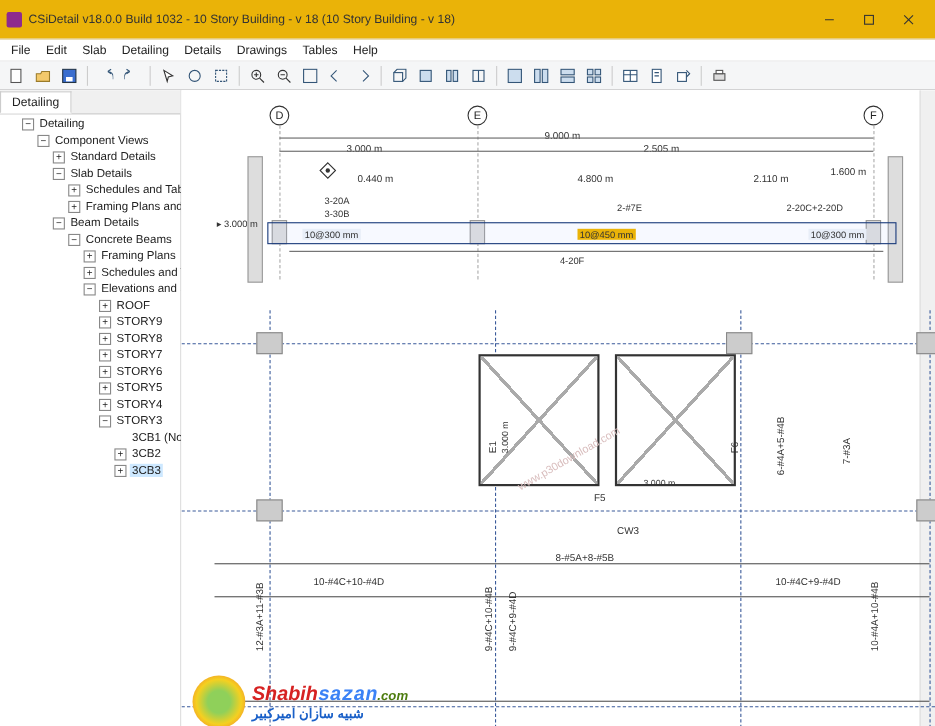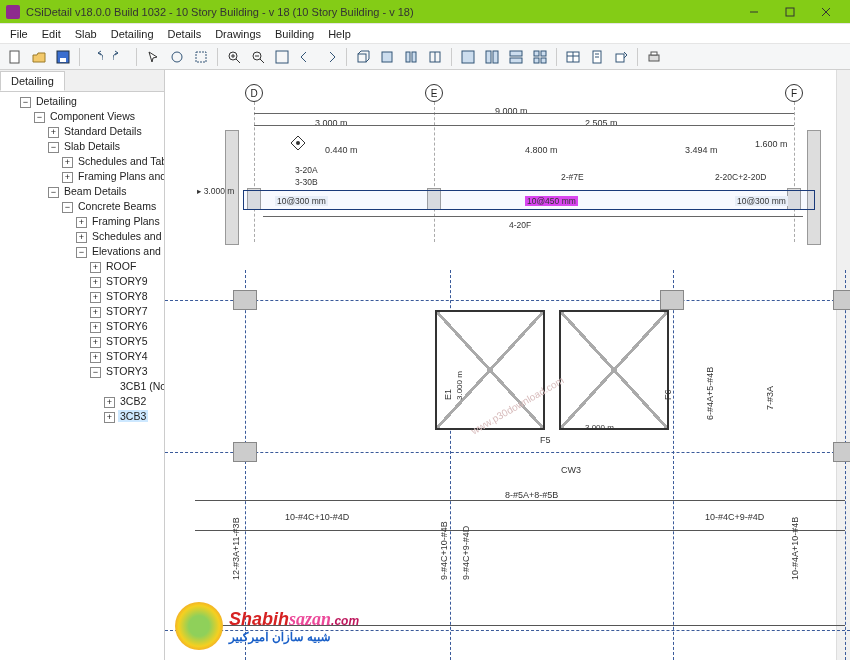--- a/index.html
+++ b/index.html
@@ -1,17 +1,17 @@
 <!DOCTYPE html>
 <html><head>
 <meta charset="utf-8">
 <style>
   * { box-sizing: border-box; margin: 0; padding: 0; font-family: "Segoe UI", Tahoma, sans-serif; }
   body { width: 850px; height: 660px; background: #fff; overflow: hidden; position: relative; font-size: 11px; color: #222; }
-  .titlebar { height: 24px; background: #84cc16; border-bottom: 1px solid #e5e5e5; display: flex; align-items: center; padding: 1px 6px; }
+  .titlebar { height: 36px; background: #eab308; border-bottom: 1px solid #e5e5e5; display: flex; align-items: center; padding: 1px 6px; }
   .titlebar .app-icon { width: 14px; height: 14px; background: #8e2a8e; margin-right: 6px; border-radius: 2px; }
   .titlebar .title { flex: 1; font-size: 11px; color: #333; }
   .win-btns { display: flex; gap: 0; }
   .win-btn { width: 36px; height: 22px; display: flex; align-items: center; justify-content: center; color: #333; }
   .win-btn svg { width: 10px; height: 10px; }
   .menubar { height: 20px; display: flex; align-items: center; padding: 0 4px; gap: 2px; border-bottom: 1px solid #e5e5e5; }
   .menuitem { padding: 2px 6px; font-size: 11px; color: #222; cursor: default; }
   .toolbar { height: 26px; background: #f5f6f7; border-bottom: 1px solid #d0d0d0; display: flex; align-items: center; padding: 0 4px; gap: 2px; }
   .toolbtn { width: 22px; height: 22px; display: flex; align-items: center; justify-content: center; border: 1px solid transparent; border-radius: 2px; }
   .toolsep { width: 1px; height: 18px; background: #ccc; margin: 0 3px; }
@@ -52,21 +52,21 @@
   .plan-wall.diag::after { background: linear-gradient(to top left,transparent 49%,#aaa 49%,#aaa 51%,transparent 51%); }
   .plan-lbl { position: absolute; font-size: 9px; color: #333; }
   .plan-lbl.rot { transform: rotate(-90deg); transform-origin: left top; white-space: nowrap; }
   .section-mark { position: absolute; width: 16px; height: 16px; display:flex; align-items:center; justify-content:center; }
   .section-mark svg { width:16px; height:16px; }
   .watermark { position: absolute; font-size: 10px; color: #d8bcbc; transform: rotate(-30deg); }
   .logo-overlay { position: absolute; left: 10px; bottom: 10px; display: flex; align-items: center; gap: 6px; }
   .logo-ic { width: 48px; height: 48px; background: radial-gradient(circle,#8fd05a 30%,#f5d020 60%,#f08030 90%); border-radius: 50%; position: relative; }
   .logo-tx { font-size: 18px; font-weight: bold; font-style: italic; }
   .logo-tx .red { color: #d62222; }
-  .logo-tx .blue { color: #ec4899; font-family: Liberation Serif, serif; }
+  .logo-tx .blue { color: #3b82f6; font-family: Liberation Mono, monospace; }
   .logo-sub { font-size: 12px; color: #1a60c8; font-weight:bold; }
   
   .sbar-v { position:absolute; right:0; top:0; bottom:0; width:14px; background:#f0f0f0; border-left:1px solid #ddd; }
 </style>
 </head>
 <body>
 
 <div class="titlebar">
   <div class="app-icon"></div>
   <div class="title">CSiDetail v18.0.0 Build 1032 - 10 Story Building - v 18 (10 Story Building - v 18)</div>
@@ -90,21 +90,21 @@
   </div>
 </div>
 
 <div class="menubar">
   <div class="menuitem">File</div>
   <div class="menuitem">Edit</div>
   <div class="menuitem">Slab</div>
   <div class="menuitem">Detailing</div>
   <div class="menuitem">Details</div>
   <div class="menuitem">Drawings</div>
-  <div class="menuitem">Building</div>
+  <div class="menuitem">Tables</div>
   <div class="menuitem">Help</div>
 </div>
 
 <div class="toolbar">
   <div class="toolbtn">
       <svg width="14" height="14">
         <rect x="2" y="1" width="9" height="12" fill="#fff" stroke="#555"></rect>
       </svg>
     </div>
   <div class="toolbtn">
@@ -331,21 +331,21 @@
         <div style="position:absolute;left:599px;top:22px;bottom:0;border-left:1px dashed #aaa;height:140px"></div>
 
         <div class="dim-text" style="left:120px;top:38px">3.000 m</div>
         <div class="dim-text" style="left:390px;top:38px">2.505 m</div>
         <div class="dim-text" style="left:300px;top:26px">9.000 m</div>
         <div style="position:absolute;left:59px;top:45px;width:540px;border-top:1px solid #666"></div>
         <div style="position:absolute;left:59px;top:33px;width:540px;border-top:1px solid #666"></div>
 
         <div class="dim-text" style="left:130px;top:65px">0.440 m</div>
         <div class="dim-text" style="left:330px;top:65px">4.800 m</div>
-        <div class="dim-text" style="left:490px;top:65px">3.494 m</div>
+        <div class="dim-text" style="left:490px;top:65px">2.110 m</div>
         <div class="dim-text" style="left:560px;top:59px">1.600 m</div>
 
         <div class="section-mark" style="left:95px;top:55px">
           <svg viewBox="0 0 16 16">
               <path d="M8 1l7 7-7 7-7-7z" fill="#fff" stroke="#333"></path>
               <circle cx="8" cy="8" r="2" fill="#333"></circle>
             </svg>
         </div>
 
         <div class="col-stub hatch" style="left:30px;top:50px;height:115px"></div>
@@ -354,21 +354,21 @@
         <div class="col-stub hatch" style="left:592px;top:108px;height:22px"></div>
         <div class="col-stub hatch" style="left:612px;top:50px;height:115px"></div>
 
         <div class="beam-outline" style="left:48px;top:110px;width:572px"></div>
 
         <div class="rebar-lbl" style="left:100px;top:85px">3-20A</div>
         <div class="rebar-lbl" style="left:100px;top:97px">3-30B</div>
         <div class="rebar-lbl" style="left:366px;top:92px">2-#7E</div>
         <div class="rebar-lbl" style="left:520px;top:92px">2-20C+2-20D</div>
         <div class="rebar-lbl" style="left:80px;top:116px;background:#e8eef8;padding:0 2px">10@300 mm</div>
-        <div class="rebar-lbl" style="left:330px;top:116px;background:#d946ef;padding:0 2px">10@450 mm</div>
+        <div class="rebar-lbl" style="left:330px;top:116px;background:#eab308;padding:0 2px">10@450 mm</div>
         <div class="rebar-lbl" style="left:540px;top:116px;background:#e8eef8;padding:0 2px">10@300 mm</div>
         <div class="rebar-lbl" style="left:314px;top:140px">4-20F</div>
         <div style="position:absolute;left:68px;top:136px;width:540px;border-top:1px solid #666"></div>
 
         <div class="rebar-lbl" style="left:2px;top:106px">▸ <span>3.000 m</span></div>
       </div>
 
       <div class="plan">
 
         <div class="plan-line v" style="left:80px;top:0;height:100%"></div>
@@ -406,20 +406,20 @@
         <div class="plan-lbl rot" style="left:540px;top:150px">6-#4A+5-#4B</div>
         <div class="plan-lbl rot" style="left:600px;top:140px">7-#3A</div>
         <div class="plan-lbl" style="left:540px;top:242px">10-#4C+9-#4D</div>
         <div class="plan-lbl rot" style="left:625px;top:310px">10-#4A+10-#4B</div>
 
         <div class="watermark" style="left:300px;top:130px">www.p30download.com</div>
 
         <div class="logo-overlay">
           <div class="logo-ic"></div>
           <div>
-            <div class="logo-tx"><span class="red">Shabih</span><span class="blue">sazan</span><span style="color:#be185d;font-size:12px">.com</span></div>
+            <div class="logo-tx"><span class="red">Shabih</span><span class="blue">sazan</span><span style="color:#4d7c0f;font-size:12px">.com</span></div>
             <div class="logo-sub">شبیه سازان امیرکبیر</div>
           </div>
         </div>
       </div>
     </div>
   </div>
 </div>
 
 </body></html>

